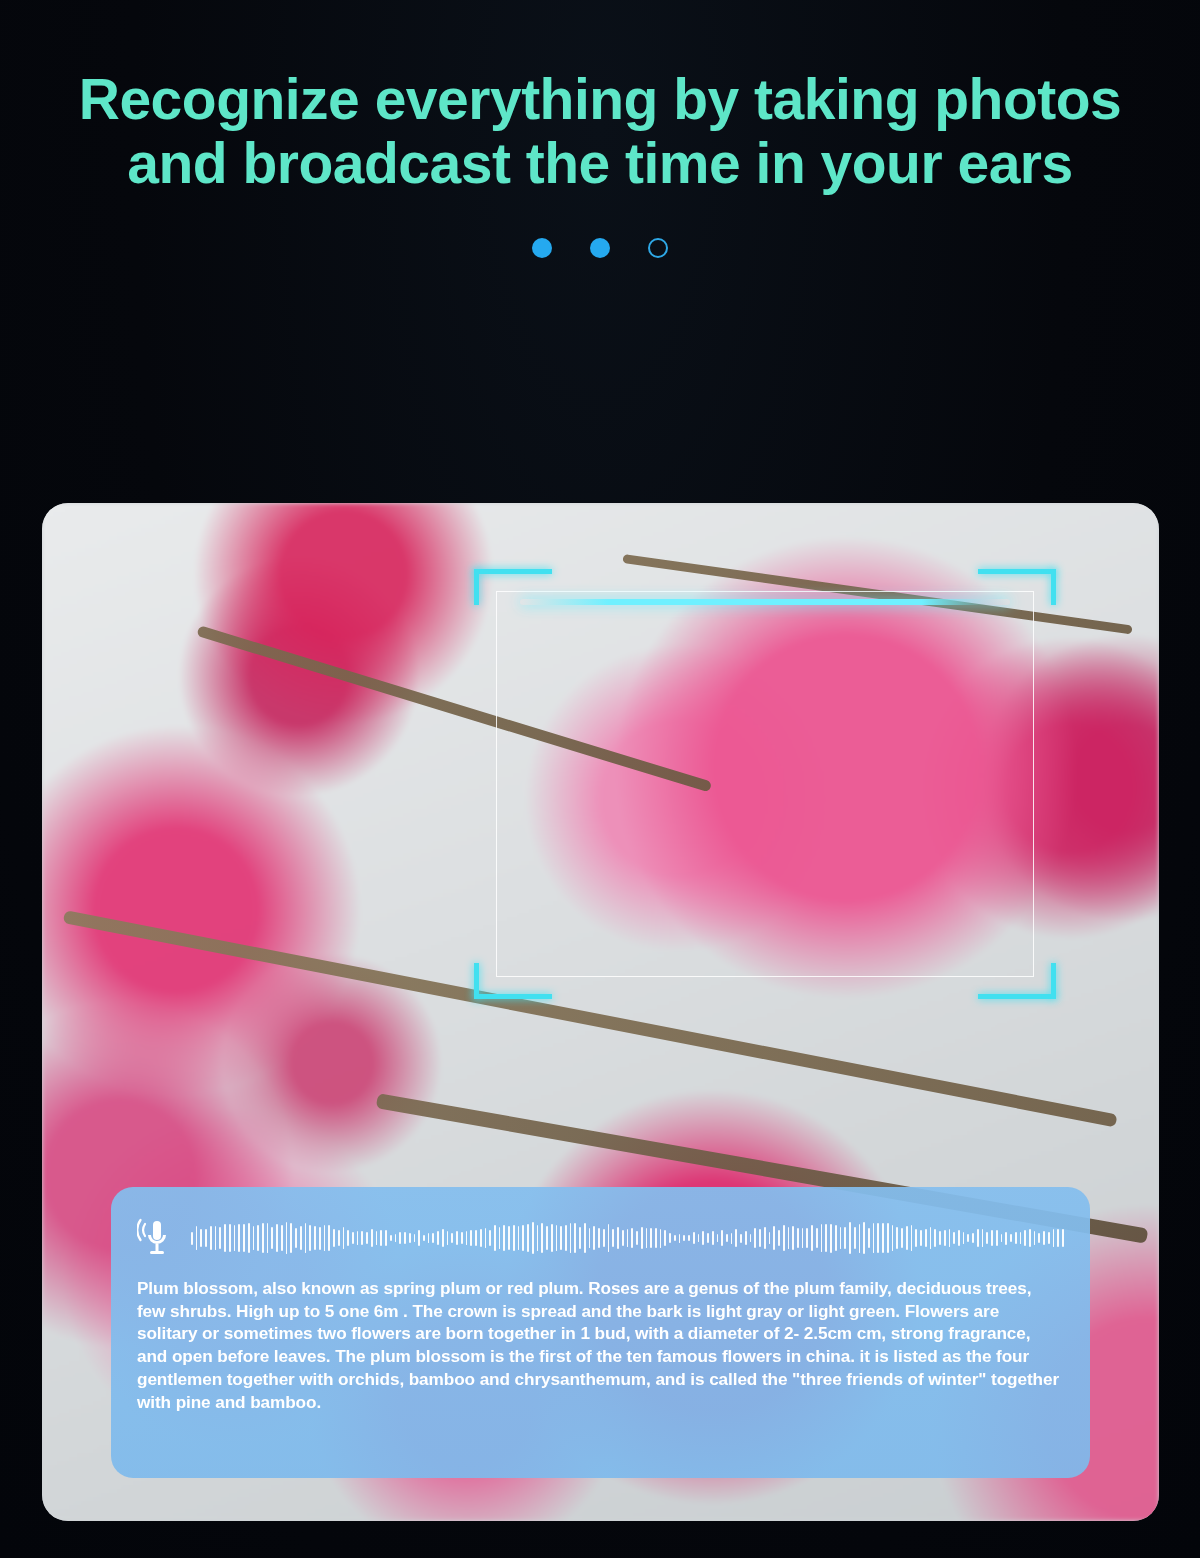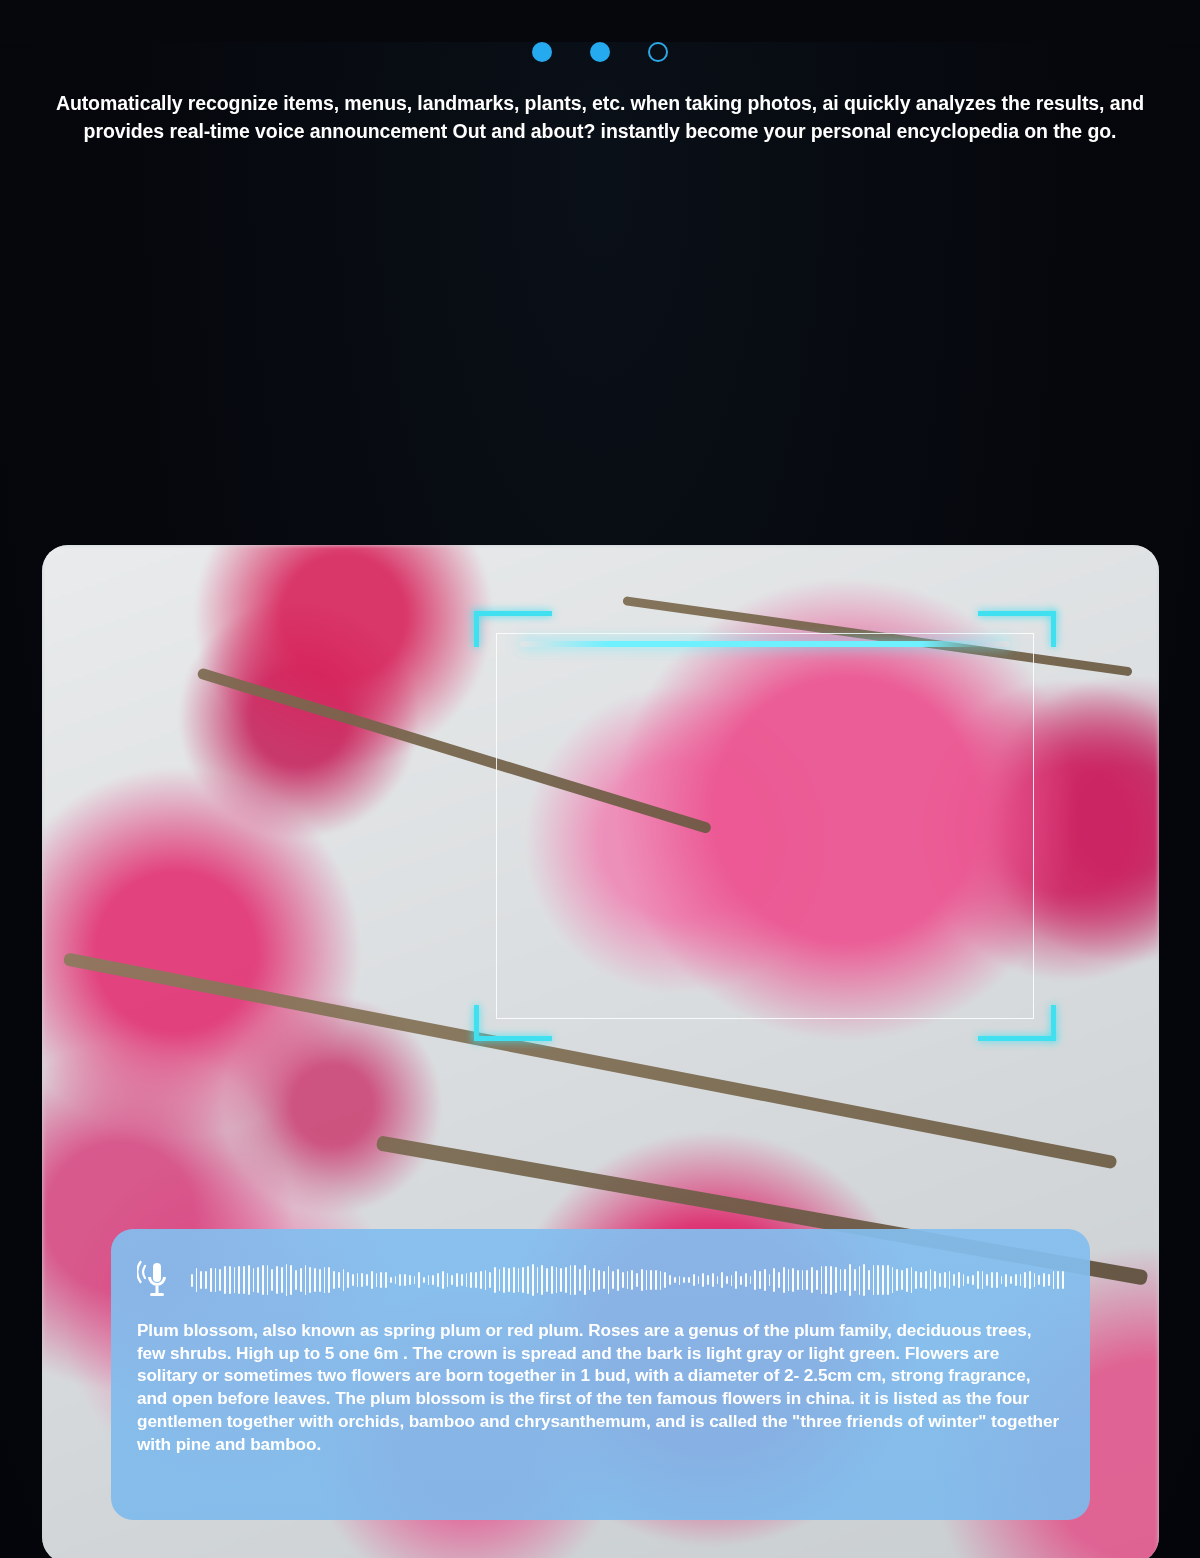--- a/index.html
+++ b/index.html
@@ -206,28 +206,28 @@
     line-height: 1.32;
     font-weight: 700;
     letter-spacing: -0.1px;
   }
 </style>
 </head>
 <body>
 
 <div class="page">
 
+  <h1 class="headline">Recognize everything by taking photos and broadcast the time in your ears</h1>
 
   <div class="dots">
     <span class="dot filled"></span>
     <span class="dot filled"></span>
     <span class="dot hollow"></span>
   </div>
 
-  <p class="subtitle">Automatically recognize items, menus, landmarks, plants, etc. when taking photos, ai quickly analyzes the results, and provides real-time voice announcement Out and about? instantly become your personal encyclopedia on the go.</p>
 
   <div class="photo-card">
     <div class="bg-blur"></div>
     <div class="branch b1"></div>
     <div class="branch b2"></div>
     <div class="branch b3"></div>
     <div class="branch b4"></div>
 
     <div class="focus">
       <div class="inner-rect"></div>

